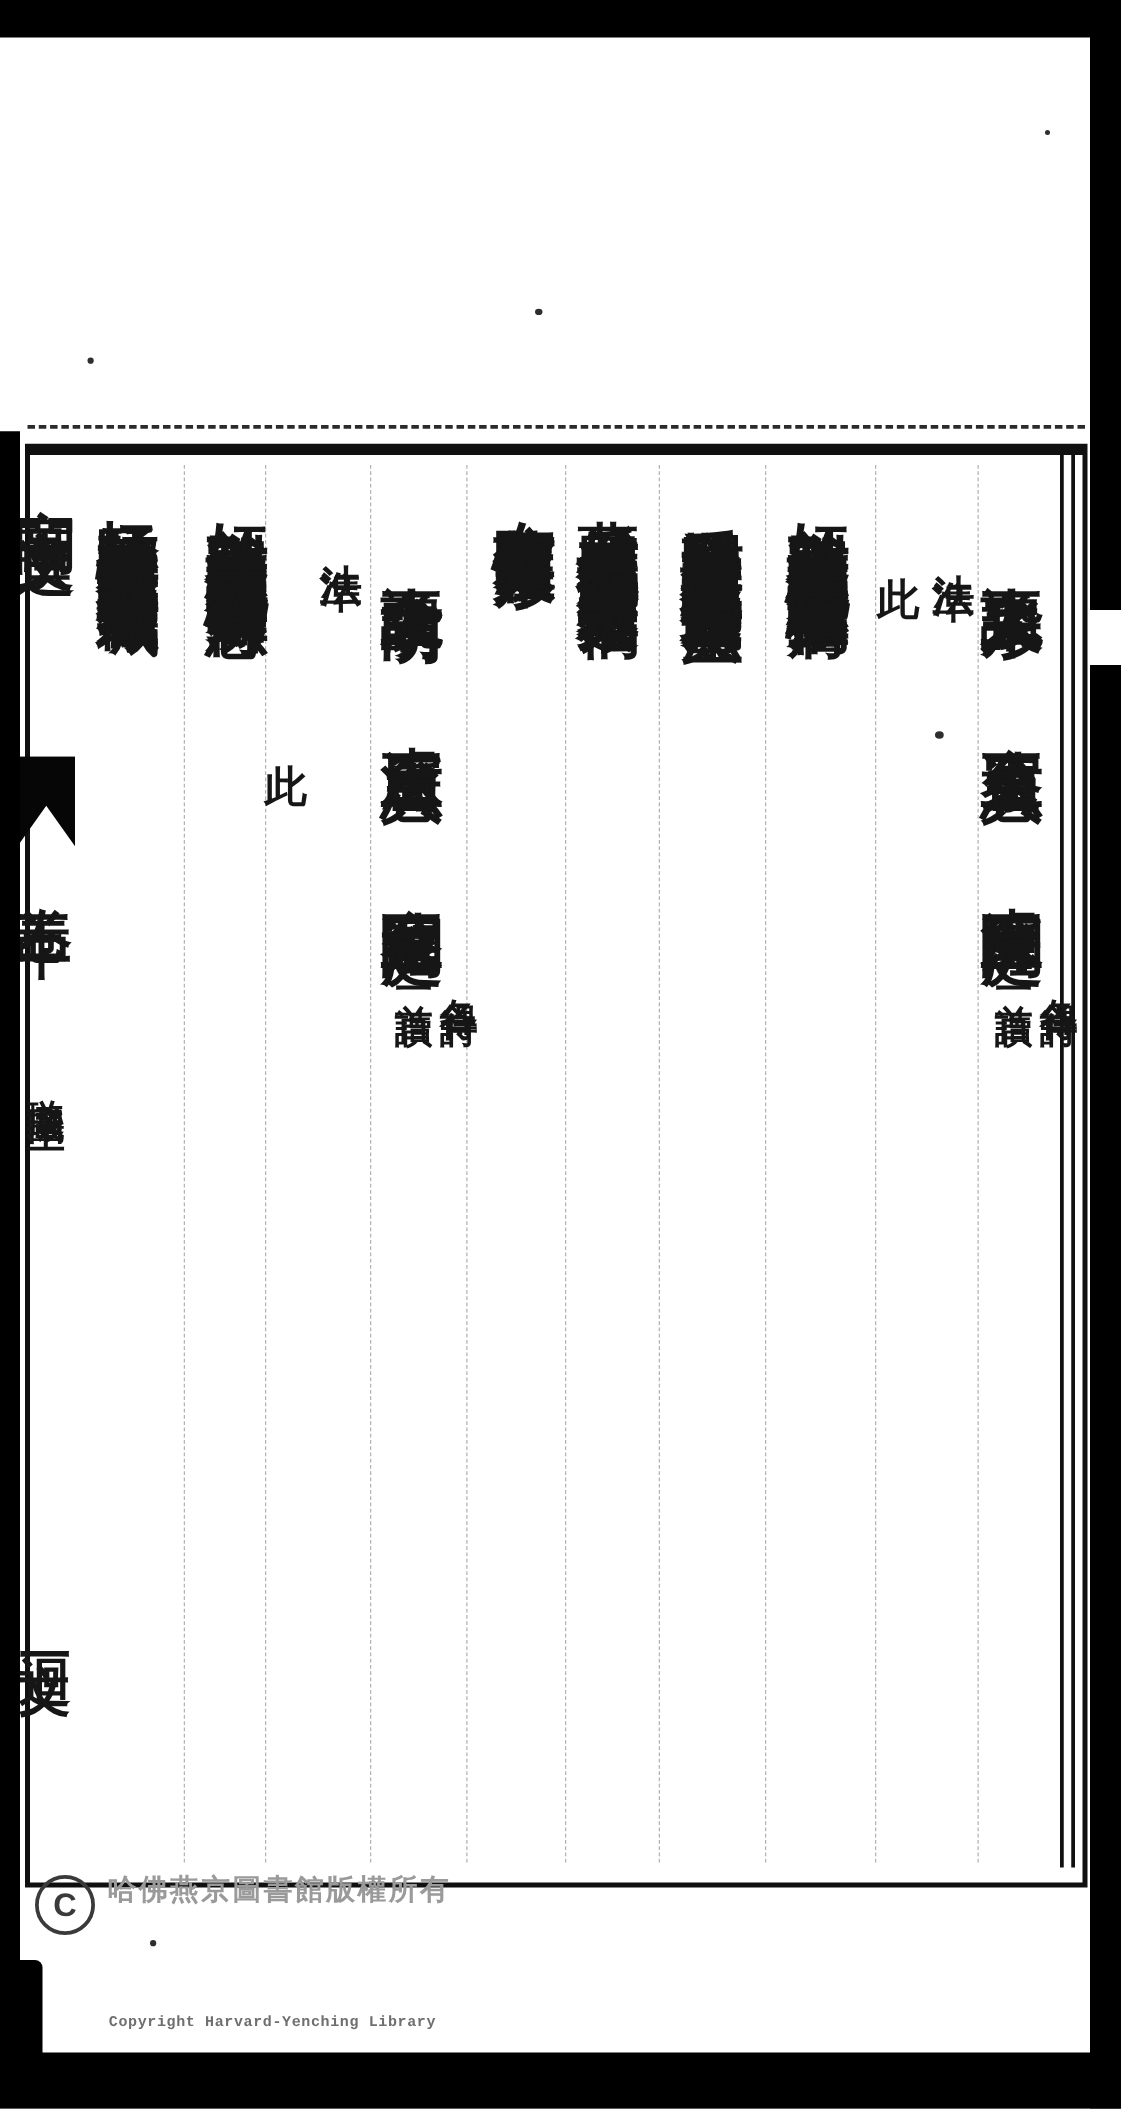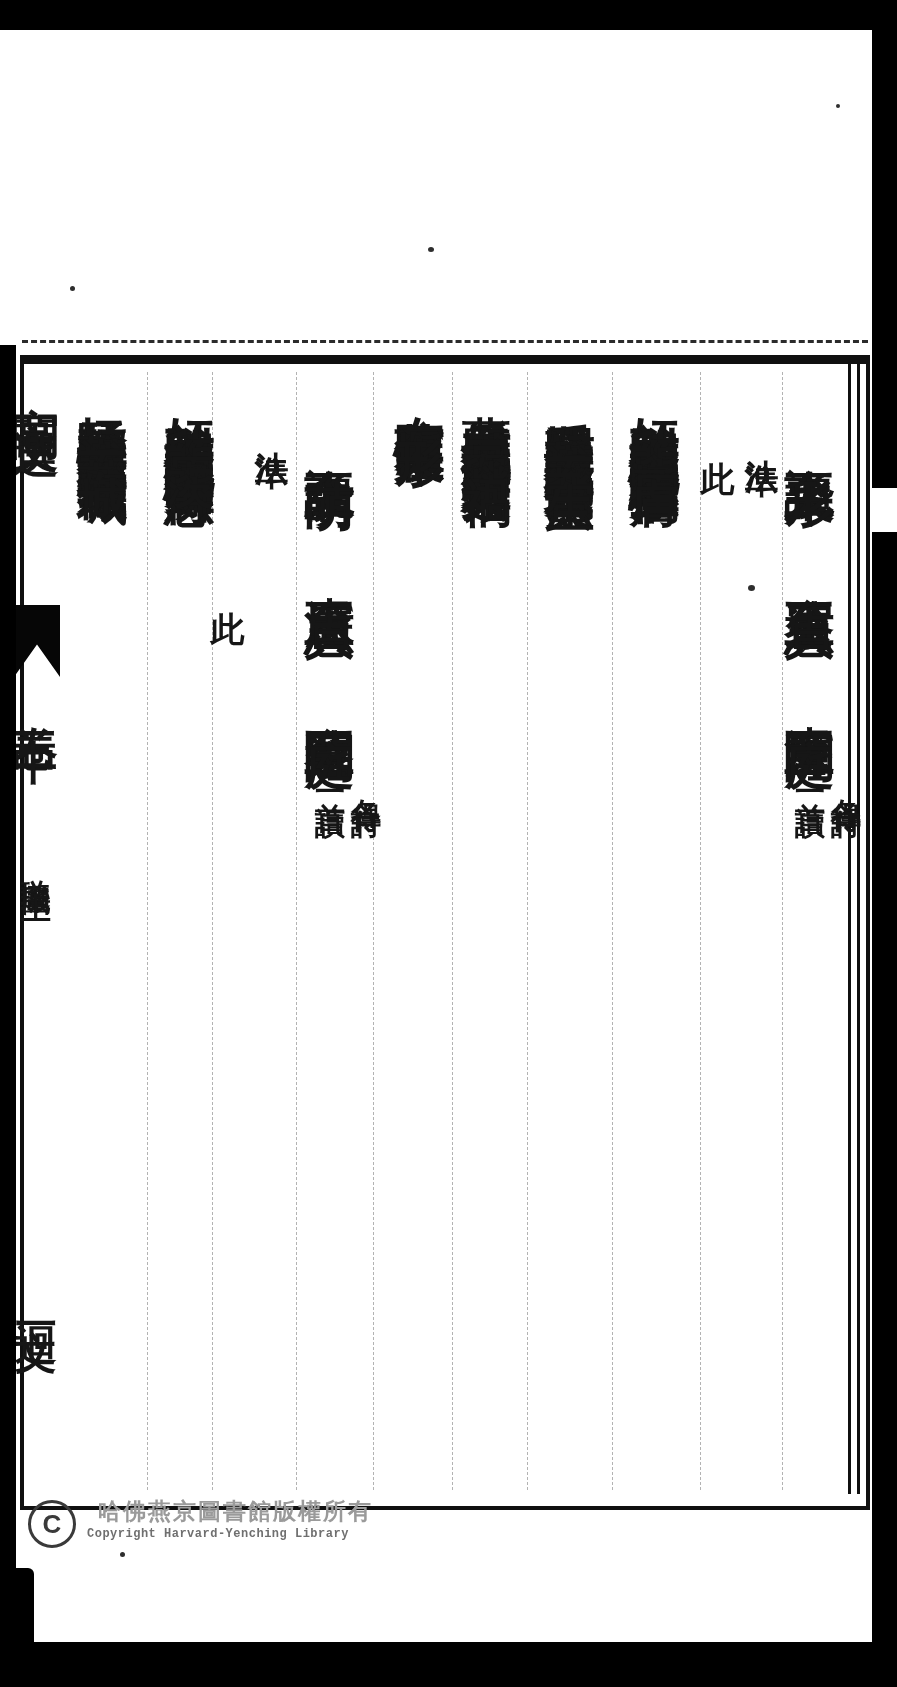--- a/index.html
+++ b/index.html
@@ -42,22 +42,22 @@
   .spine-volume{top:690px;font-size:46px;letter-spacing:6px;}
   .spine-section{top:856px;font-size:30px;letter-spacing:4px;}
   .spine-page{top:1290px;font-size:42px;letter-spacing:6px;}
   .fishtail{position:absolute;left:14px;top:605px;width:46px;height:72px;background:#060606;z-index:3;
             clip-path:polygon(0 0,100% 0,100% 100%,50% 55%,0 100%);}
   
   .copy-circle{position:absolute;left:28px;top:1500px;width:42px;height:42px;border:3px solid #3a3a3a;
                border-radius:50%;display:flex;align-items:center;justify-content:center;
                font-family:"Liberation Sans",sans-serif;font-size:26px;font-weight:bold;color:#3a3a3a;z-index:4;}
   .stamp-cn{position:absolute;left:86px;top:1496px;font-size:23px;letter-spacing:2px;color:#9a9a9a;
-            font-weight:bold;z-index:4;font-family:"DejaVu Serif",serif;margin-left:12px;}
-  .stamp-en{position:absolute;left:87px;top:1527px;font-size:12px;letter-spacing:0.5px;color:#6f6f6f;
+            font-weight:bold;z-index:4;font-family:"DejaVu Serif",serif;}
+  .stamp-en{position:absolute;left:87px;top:1611px;font-size:12px;letter-spacing:0.5px;color:#6f6f6f;
             font-family:"Liberation Mono",monospace;font-weight:bold;z-index:4;}
   
   .speck{position:absolute;background:#2e2e2e;border-radius:50%;z-index:2;}
 </style>
 </head>
 <body>
 
 <div class="canvas">
 
   <div class="frame"></div>

